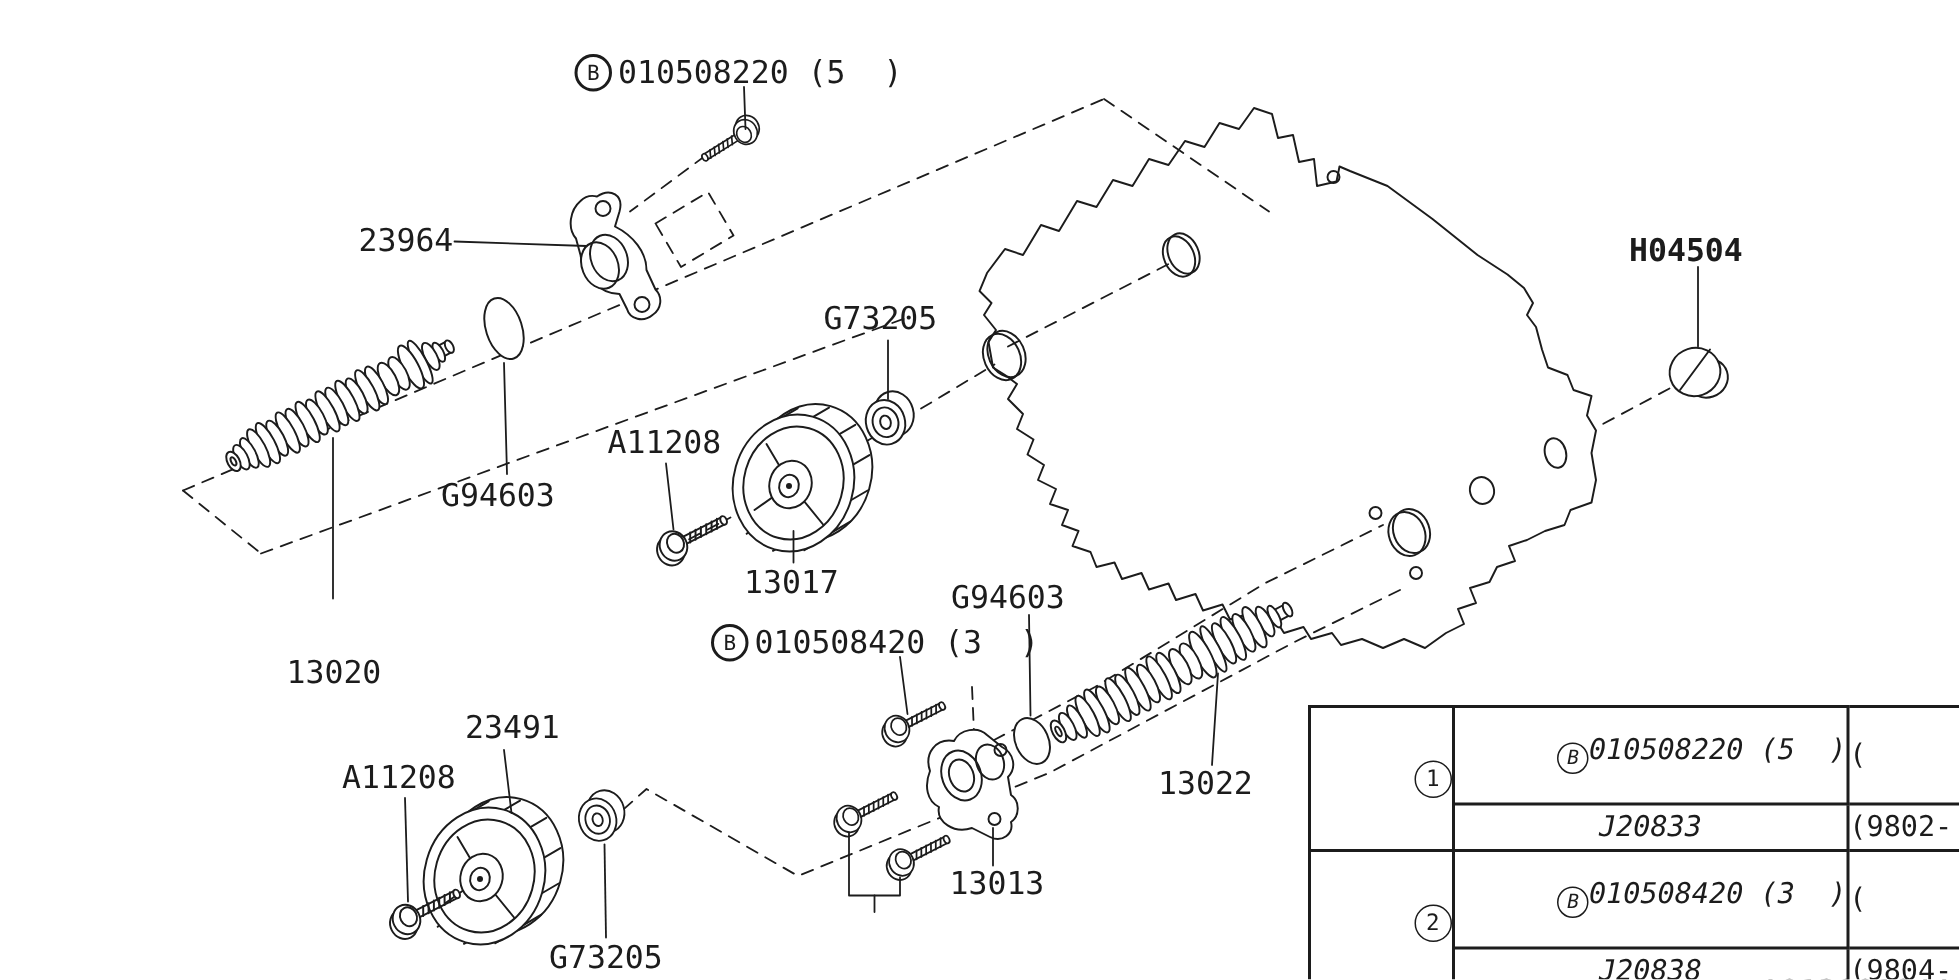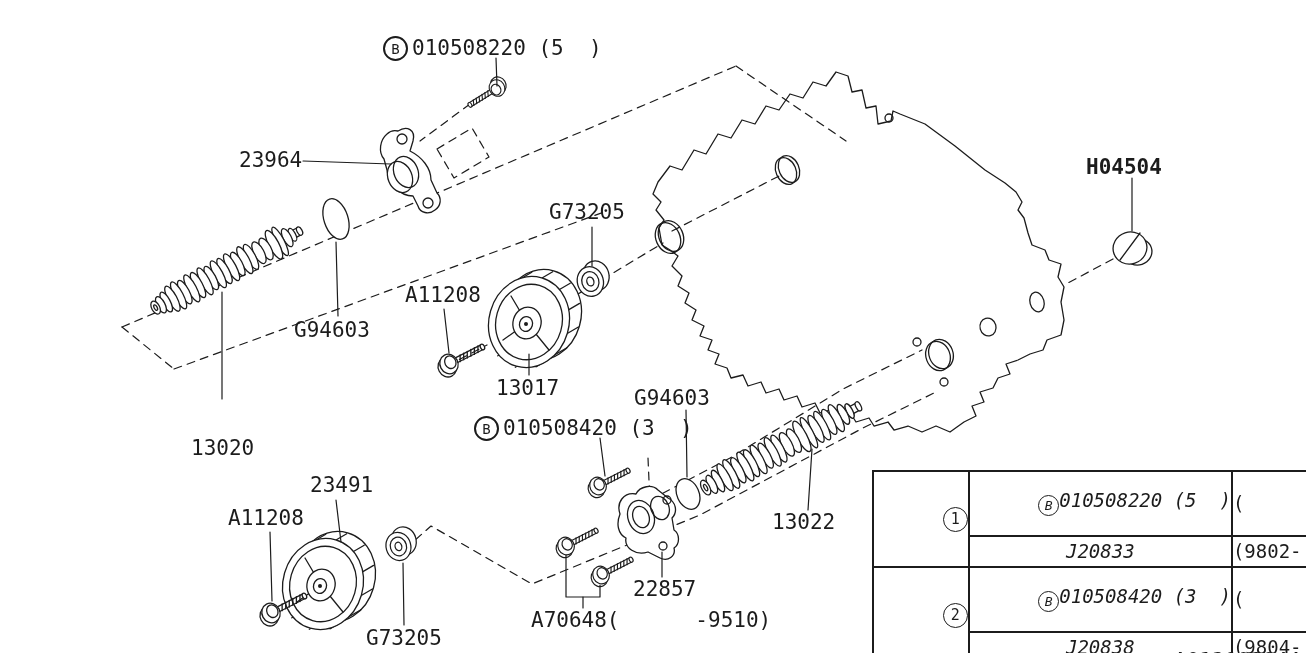--- a/index.html
+++ b/index.html
@@ -258,22 +258,21 @@
 <div class="lbl" style="left:191px;top:401px;margin-top:36px;"><span>13020</span></div>
 <div class="lbl" style="left:474px;top:416px;">
   <span class="circ">B</span>
   <span>010508420 (3  )</span>
 </div>
 <div class="lbl" style="left:634px;top:387px;"><span>G94603</span></div>
 <div class="lbl" style="left:310px;top:474px;"><span>23491</span></div>
 <div class="lbl" style="left:228px;top:507px;"><span>A11208</span></div>
 <div class="lbl" style="left:772px;top:511px;"><span>13022</span></div>
 <div class="lbl" style="left:366px;top:627px;"><span>G73205</span></div>
-<div class="lbl" style="left:633px;top:578px;"><span>22857</span></div>
-<div class="lbl" style="left:531px;top:609px;"><span>A70648(      -9510)</span></div>
+<div class="lbl" style="left:633px;top:578px;"><span>13013</span></div>
 <div class="lbl" style="left:1174px;top:650px;"><span>A013001044</span></div>
 
 <table class="parts-table">
   <tbody><tr>
     <td class="c0" rowspan="2">
       <span class="circ-num">1</span>
     </td>
     <td class="c1">
       <span class="circ-sm">B</span><span>010508220 (5  )</span>
     </td>

